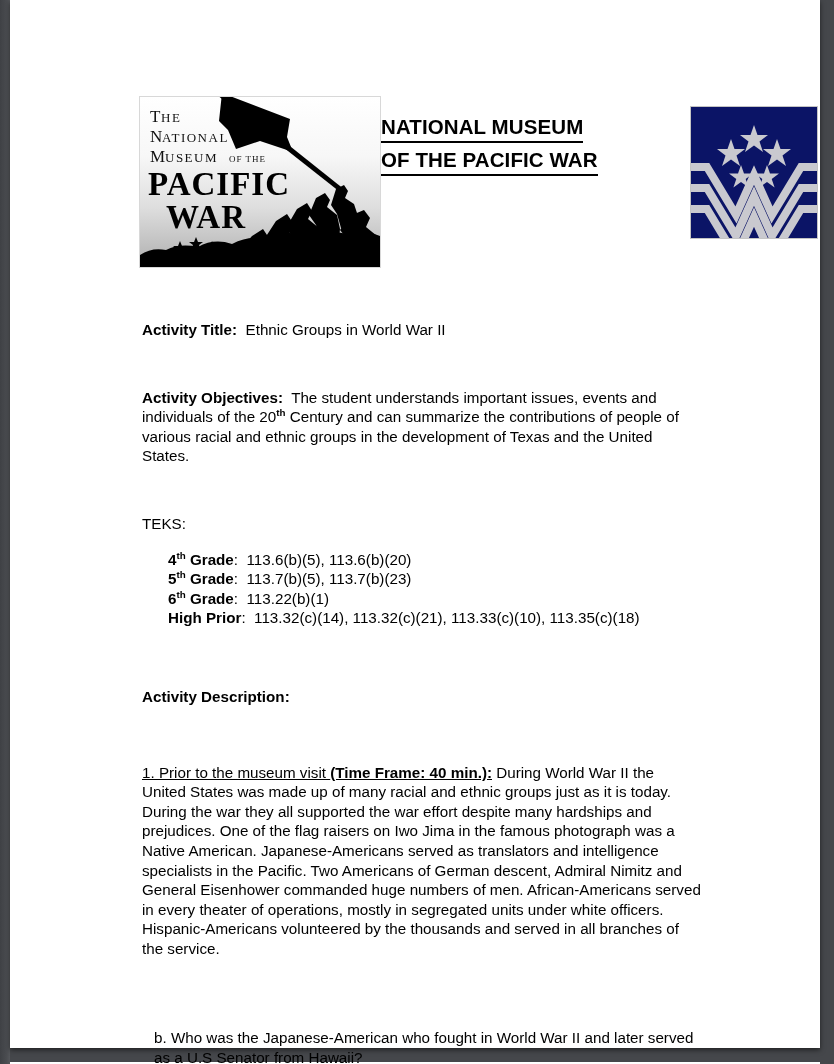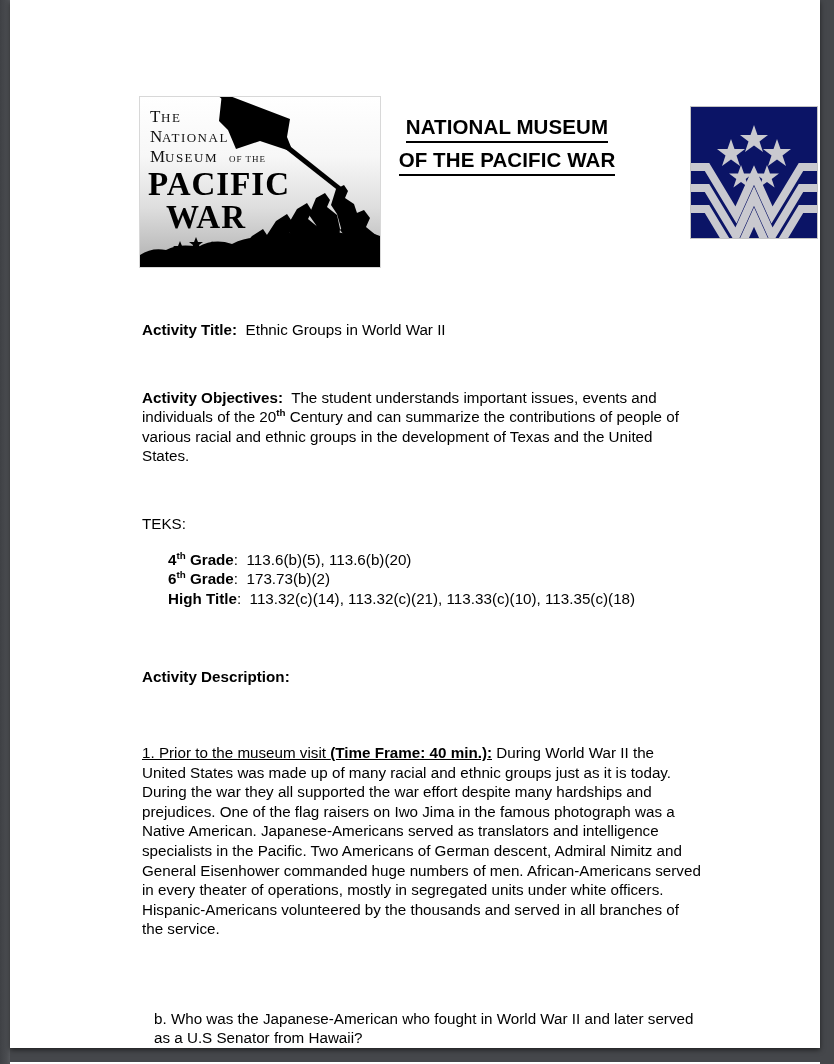--- a/index.html
+++ b/index.html
@@ -71,21 +71,20 @@
     overflow: hidden;
   }
   .pacific-logo svg { display: block; width: 240px; height: 170px; }
 
   
   .doc-title {
     position: absolute;
     left: 252px;
     top: 22px;
     width: 252px;
-    text-align: center;
     font-size: 20.5px;
     font-weight: bold;
     line-height: 26px;
     letter-spacing: .1px;
     color: #000;
   }
   .doc-title .tl {
     display: inline-block;
     border-bottom: 2.4px solid #000;
     padding-bottom: 1px;
@@ -238,25 +237,26 @@
 
       <p class="blk"><b>Activity Objectives:</b><span class="ws">  </span><span>The student understands important issues, events and individuals of the 20</span><sup>th</sup><span> Century and can summarize the contributions of people of various racial and ethnic groups in the development of Texas and the United States.</span></p>
 
       <div class="gap-lg"></div>
 
       <p class="blk">TEKS:</p>
 
       <ul class="teks-list">
         <li><b>4</b><sup>th</sup><b> Grade</b><span class="ws">:  </span><span>113.6(b)(5),  113.6(b)(20)</span></li>
 
-
-        <li><b>6</b><sup>th</sup><b> Grade</b><span class="ws">:  </span><span>173.73(b)(2)</span></li>
-
-
-        <li><b>High Title</b><sup></sup><b></b><span class="ws">:  </span><span>113.32(c)(14),  113.32(c)(21),  113.33(c)(10),  113.35(c)(18)</span></li>
+        <li><b>5</b><sup>th</sup><b> Grade</b><span class="ws">:  </span><span>113.7(b)(5),  113.7(b)(23)</span></li>
+
+        <li><b>6</b><sup>th</sup><b> Grade</b><span class="ws">:  </span><span>113.22(b)(1)</span></li>
+
+
+        <li><b>High Prior</b><sup></sup><b></b><span class="ws">:  </span><span>113.32(c)(14),  113.32(c)(21),  113.33(c)(10),  113.35(c)(18)</span></li>
       </ul>
 
       <div class="gap-xl"></div>
 
       <p class="blk"><b>Activity Description:</b></p>
 
       <div class="gap-xl"></div>
 
       <p class="blk"><span class="u">1.  Prior to the museum visit </span><b class="u">(Time Frame: 40 min.):</b><span>  During World War II the United States was made up of many racial and ethnic groups just as it is today.  During the war they all supported the war effort despite many hardships and prejudices.  One of the flag raisers on Iwo Jima in the famous photograph was a Native American.  Japanese-Americans served as translators and intelligence specialists in the Pacific.  Two Americans of German descent, Admiral Nimitz and General Eisenhower commanded huge numbers of men.  African-Americans served in every theater of operations, mostly in segregated units under white officers.  Hispanic-Americans volunteered by the thousands and served in all branches of the service.</span></p>
 

